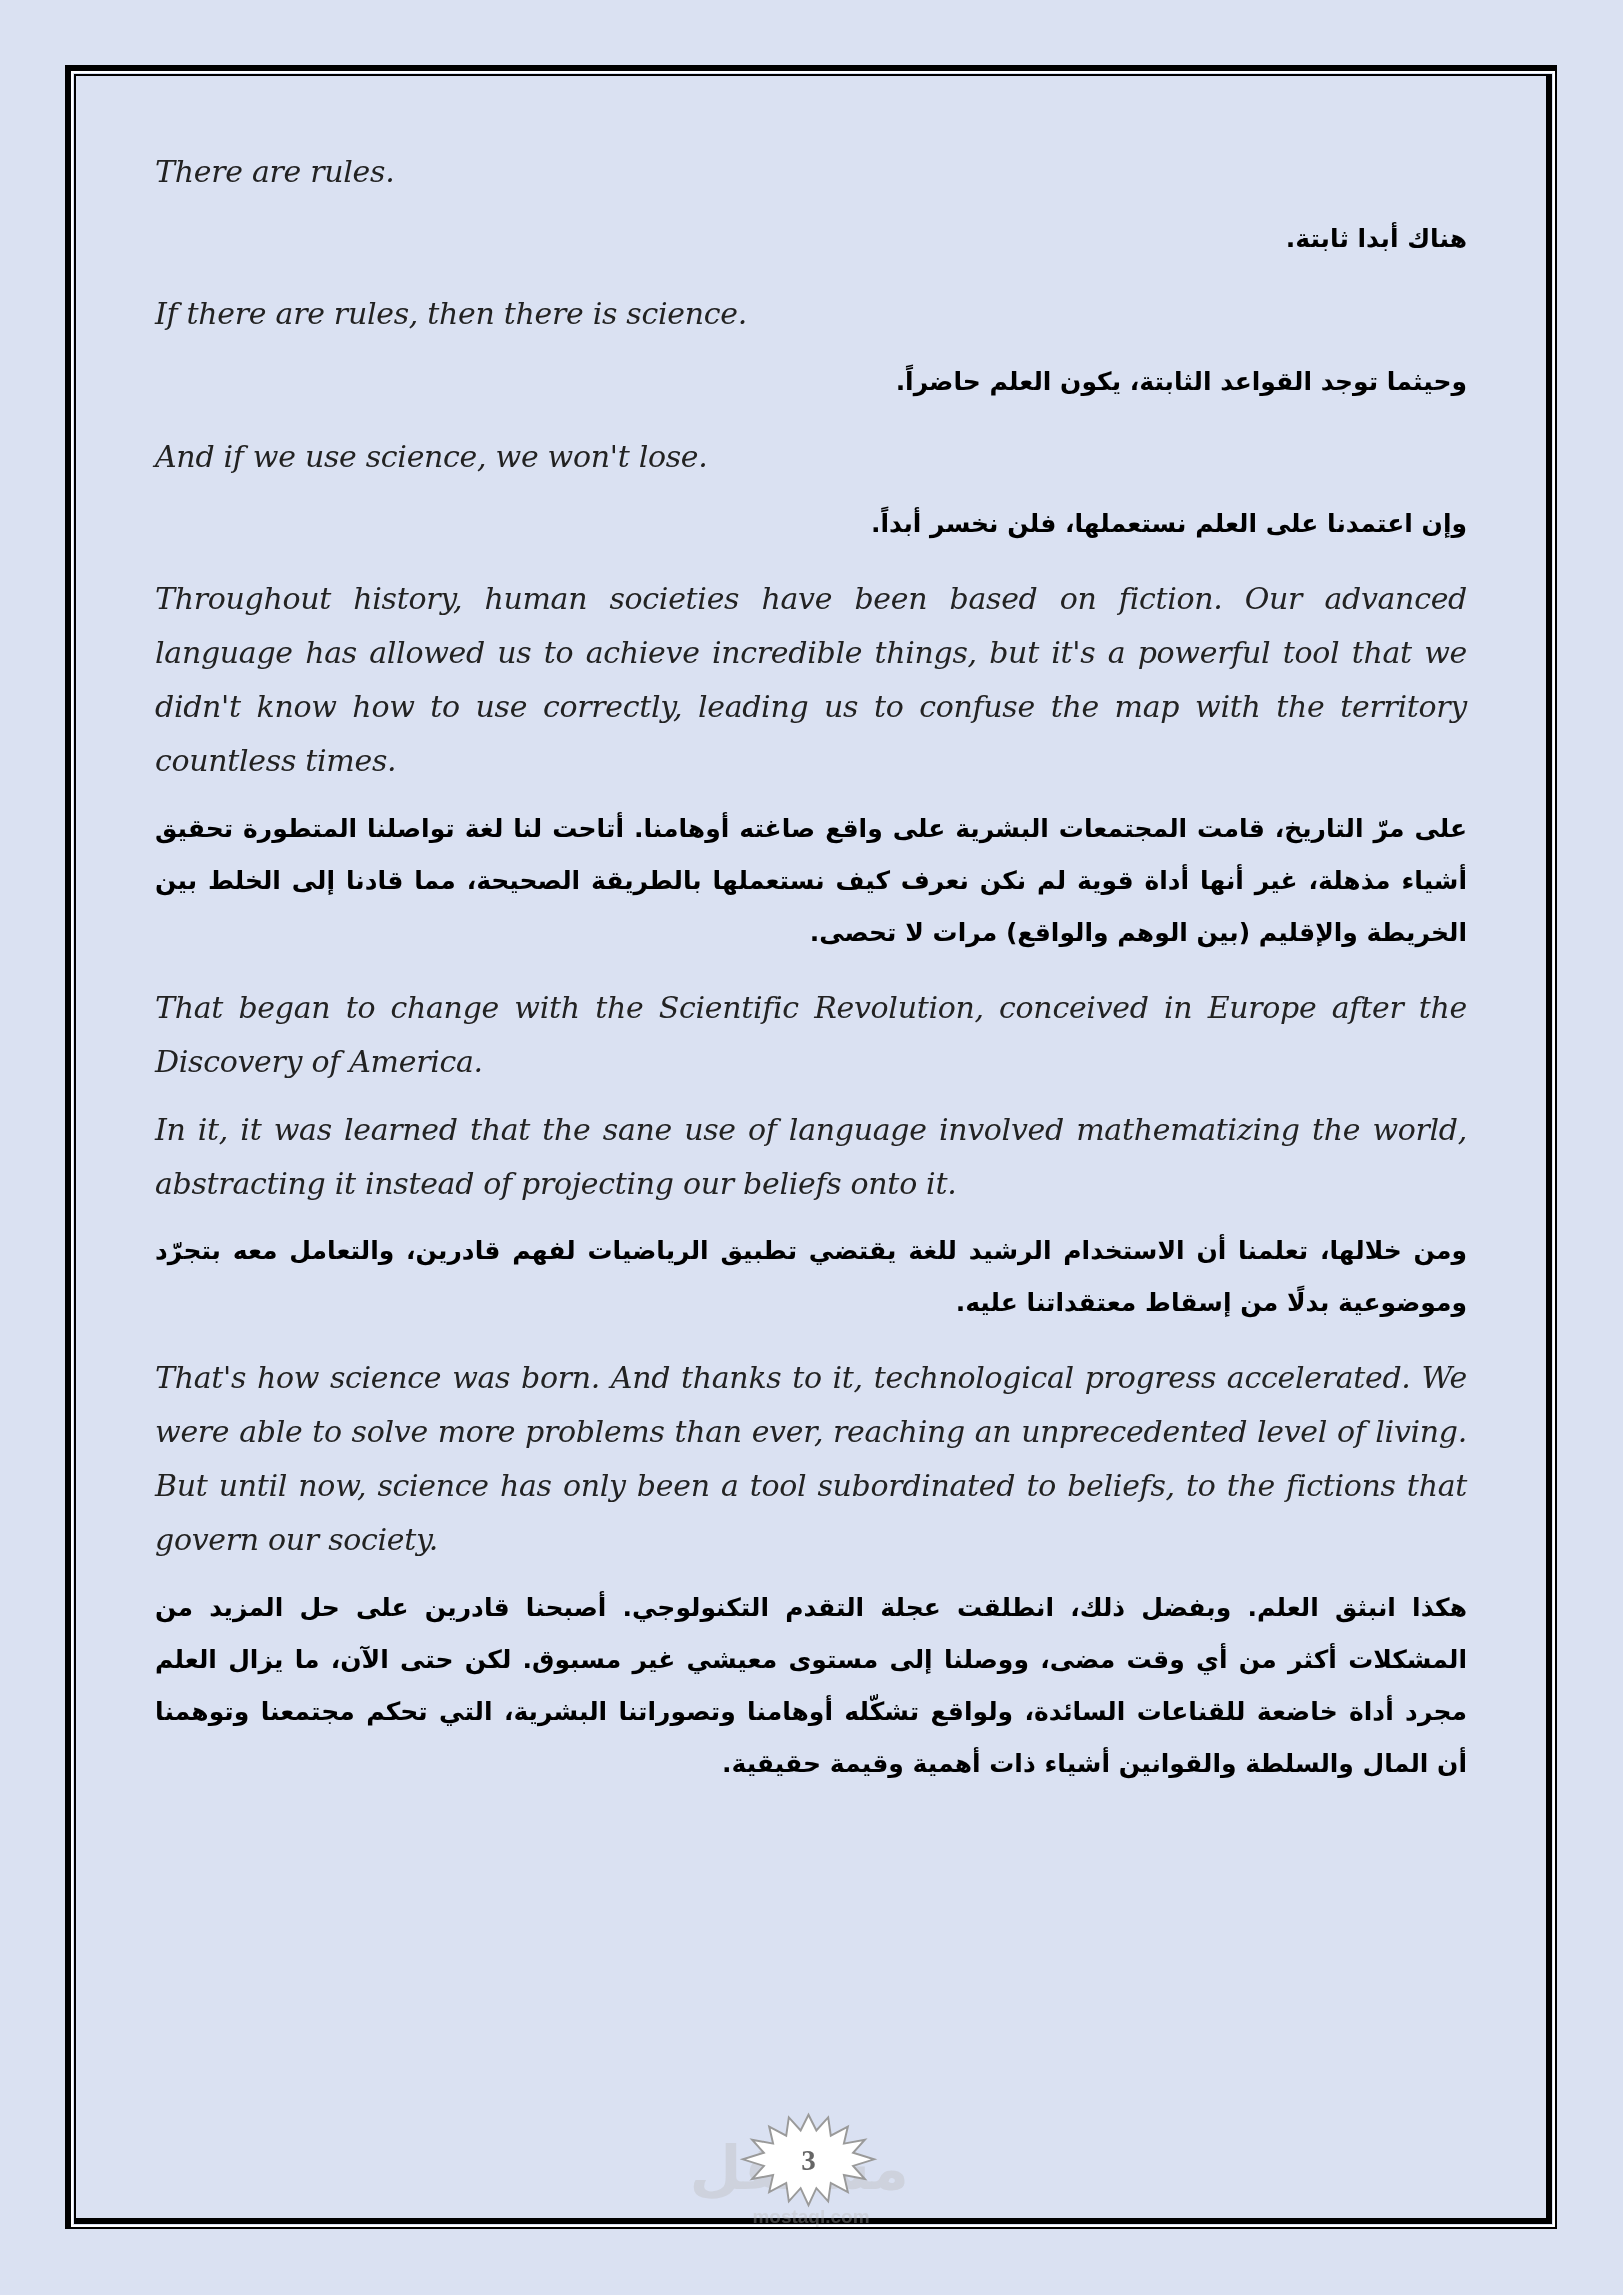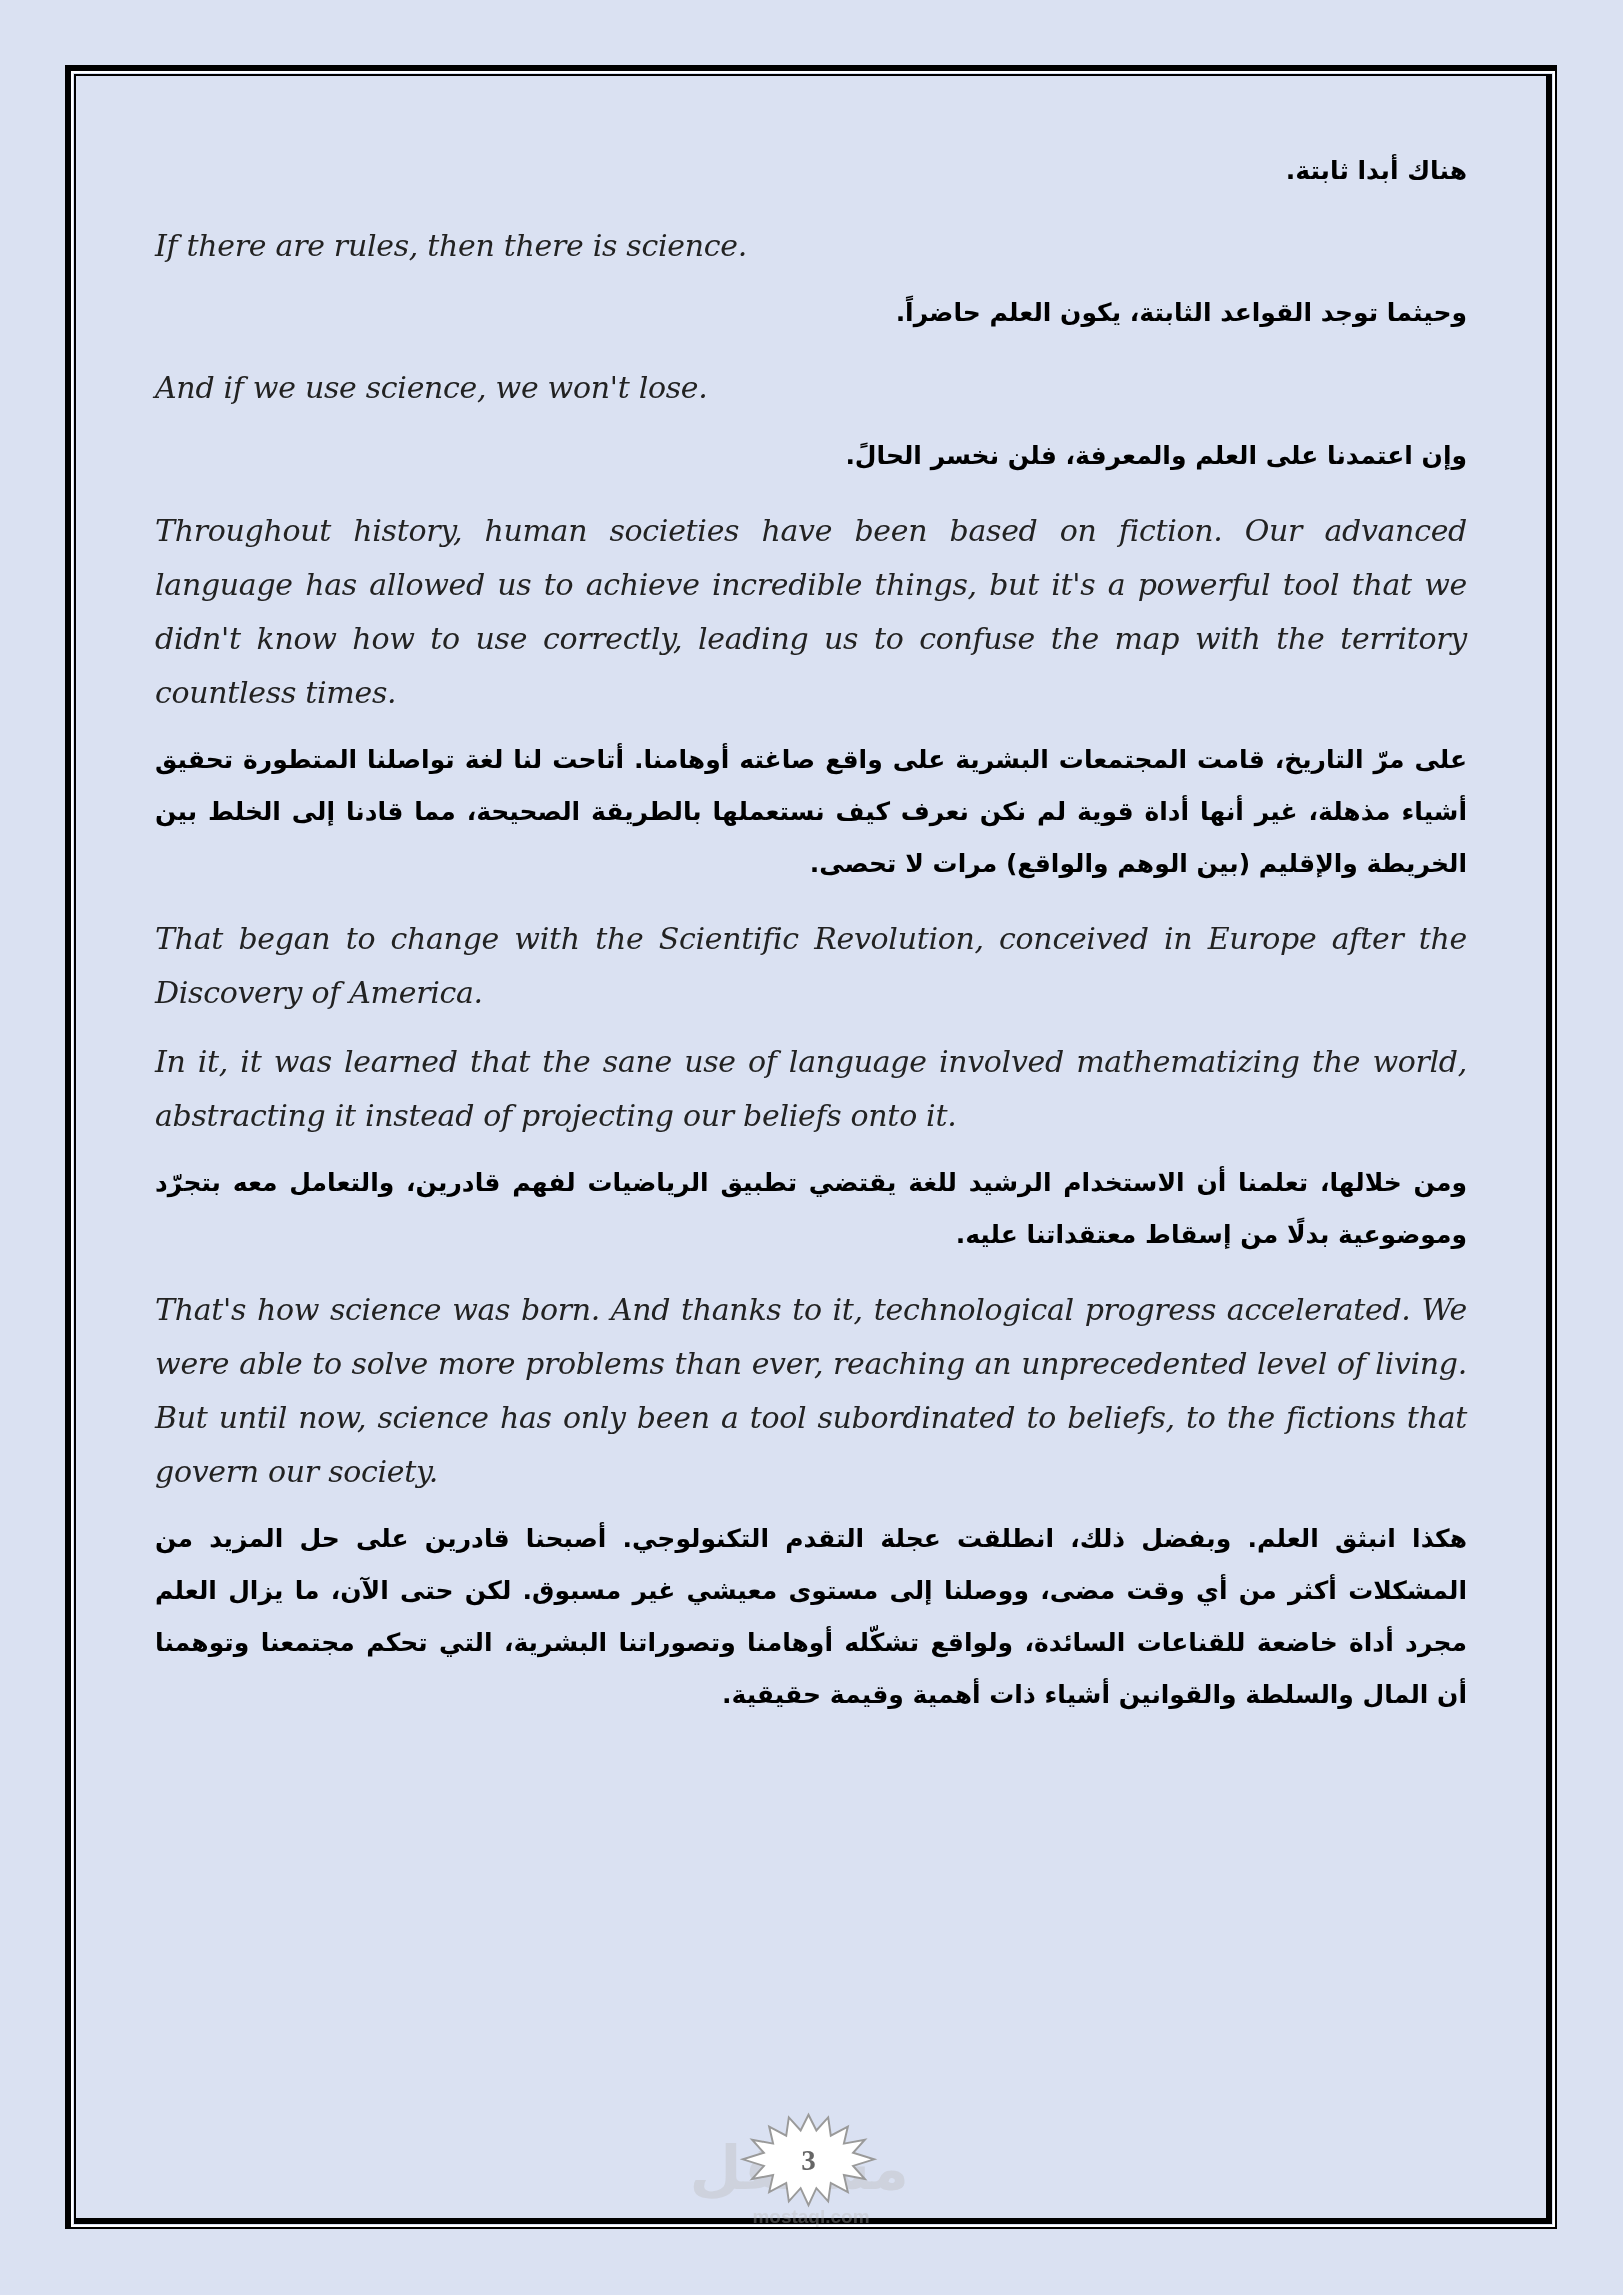--- a/index.html
+++ b/index.html
@@ -100,25 +100,26 @@
 </style>
 </head>
 <body>
 
 <div class="frame-outer">
   <div class="frame-gap"></div>
   <div class="frame-inner"></div>
 </div>
 
 <div class="content">
+  <p class="en">There are rules.</p>
   <p class="ar">هناك أبدا ثابتة.</p>
   <p class="en">If there are rules, then there is science.</p>
   <p class="ar">وحيثما توجد القواعد الثابتة، يكون العلم حاضراً.</p>
   <p class="en">And if we use science, we won't lose.</p>
-  <p class="ar">وإن اعتمدنا على العلم والمعرفة، فلن نخسر الحالً.</p>
+  <p class="ar">وإن اعتمدنا على العلم نستعملها، فلن نخسر أبداً.</p>
   <p class="en">Throughout history, human societies have been based on fiction. Our advanced language has allowed us to achieve incredible things, but it's a powerful tool that we didn't know how to use correctly, leading us to confuse the map with the territory countless times.</p>
   <p class="ar">على مرّ التاريخ، قامت المجتمعات البشرية على واقع صاغته أوهامنا. أتاحت لنا لغة تواصلنا المتطورة تحقيق أشياء مذهلة، غير أنها أداة قوية لم نكن نعرف كيف نستعملها بالطريقة الصحيحة، مما قادنا إلى الخلط بين الخريطة والإقليم (بين الوهم والواقع) مرات لا تحصى.</p>
   <p class="en">That began to change with the Scientific Revolution, conceived in Europe after the Discovery of America.</p>
   <p class="en">In it, it was learned that the sane use of language involved mathematizing the world, abstracting it instead of projecting our beliefs onto it.</p>
   <p class="ar">ومن خلالها، تعلمنا أن الاستخدام الرشيد للغة يقتضي تطبيق الرياضيات لفهم قادرين، والتعامل معه بتجرّد وموضوعية بدلًا من إسقاط معتقداتنا عليه.</p>
   <p class="en">That's how science was born. And thanks to it, technological progress accelerated. We were able to solve more problems than ever, reaching an unprecedented level of living. But until now, science has only been a tool subordinated to beliefs, to the fictions that govern our society.</p>
   <p class="ar">هكذا انبثق العلم. وبفضل ذلك، انطلقت عجلة التقدم التكنولوجي. أصبحنا قادرين على حل المزيد من المشكلات أكثر من أي وقت مضى، ووصلنا إلى مستوى معيشي غير مسبوق. لكن حتى الآن، ما يزال العلم مجرد أداة خاضعة للقناعات السائدة، ولواقع تشكّله أوهامنا وتصوراتنا البشرية، التي تحكم مجتمعنا وتوهمنا أن المال والسلطة والقوانين أشياء ذات أهمية وقيمة حقيقية.</p>
 </div>
 
 <div class="watermark">

